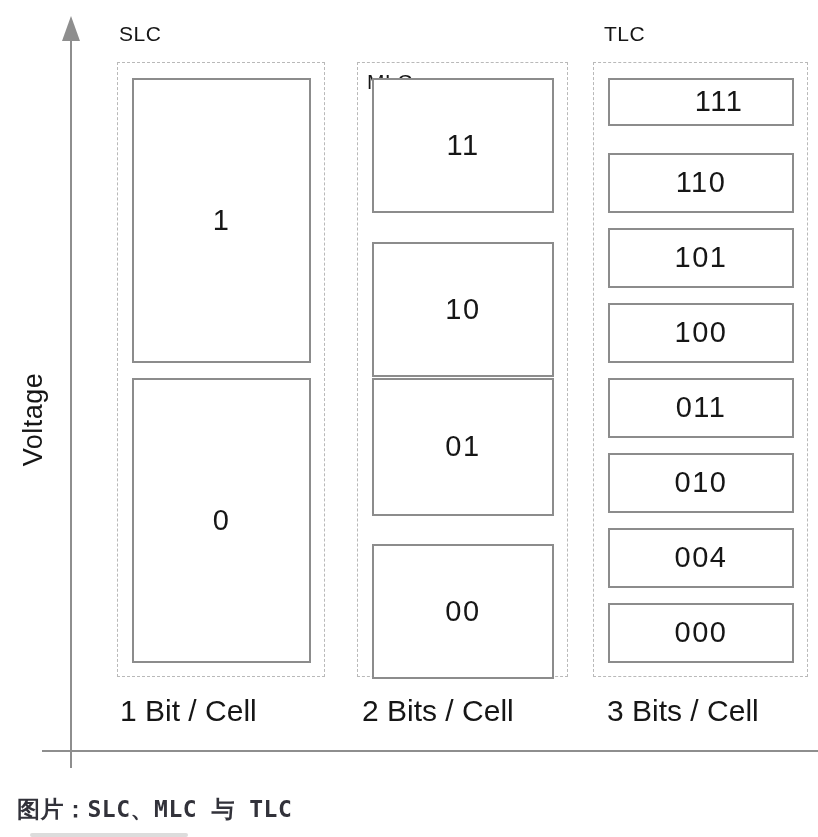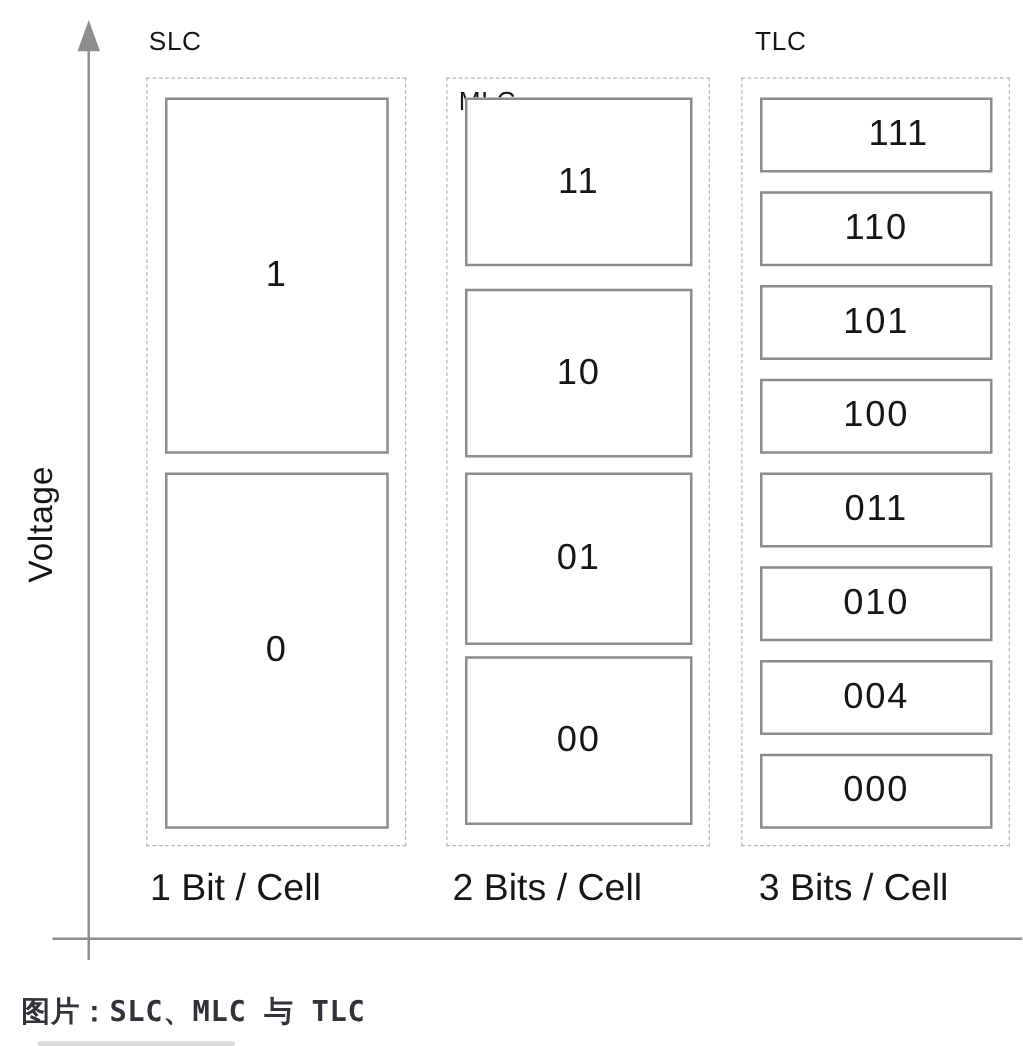--- a/index.html
+++ b/index.html
@@ -101,31 +101,31 @@
         <div class="cell" style="top: 14.5px; height: 285px;">1</div>
         <div class="cell" style="top: 314.5px; height: 285px;">0</div>
       </div>
     <div class="col-label">1 Bit / Cell</div>
   </div>
 
   <div class="col" id="col-mlc">
     <div class="col-title">MLC</div>
     <div class="col-frame">
         <div class="cell" style="top: 14.5px; height: 135px;">11</div>
-        <div class="cell" style="top: 168px; height: 135px;">10</div>
+        <div class="cell" style="top: 179px; height: 135px;">10</div>
         <div class="cell" style="top: 314.5px; height: 138px;">01</div>
-        <div class="cell" style="top: 462px; height: 135px;">00</div>
+        <div class="cell" style="top: 481px; height: 135px;">00</div>
       </div>
     <div class="col-label">2 Bits / Cell</div>
   </div>
 
   <div class="col" id="col-tlc">
     <div class="col-title">TLC</div>
     <div class="col-frame">
-        <div class="cell" style="top: 14.5px; height: 60px; padding-left: 36px;">111</div>
+        <div class="cell" style="top: 14.5px; height: 48px; padding-left: 36px;">111</div>
         <div class="cell" style="top: 89.5px; height: 60px; text-align: center;">110</div>
         <div class="cell" style="top: 164.5px; height: 60px;">101</div>
         <div class="cell" style="top: 239.5px; height: 60px;">100</div>
         <div class="cell" style="top: 314.5px; height: 60px;">011</div>
         <div class="cell" style="top: 389.5px; height: 60px;">010</div>
         <div class="cell" style="top: 464.5px; height: 60px;">004</div>
         <div class="cell" style="top: 539.5px; height: 60px;">000</div>
       </div>
     <div class="col-label">3 Bits / Cell</div>
   </div>

